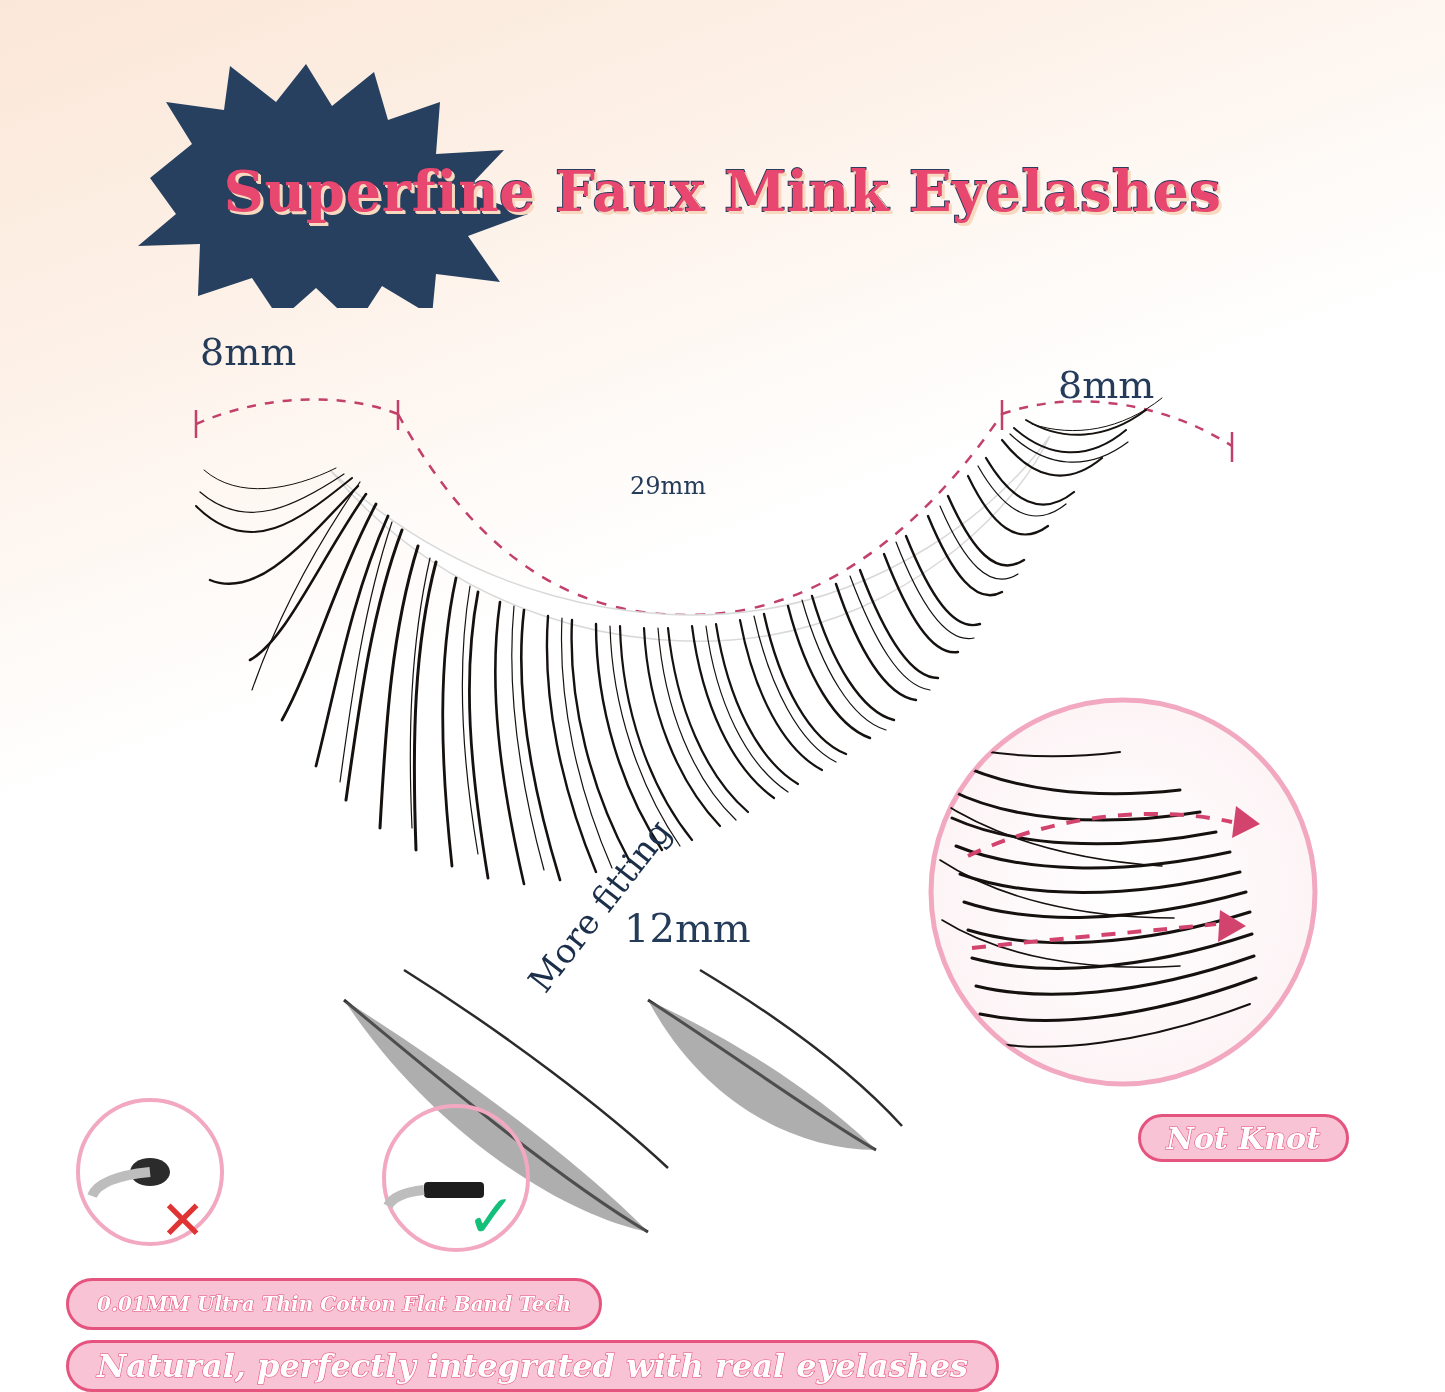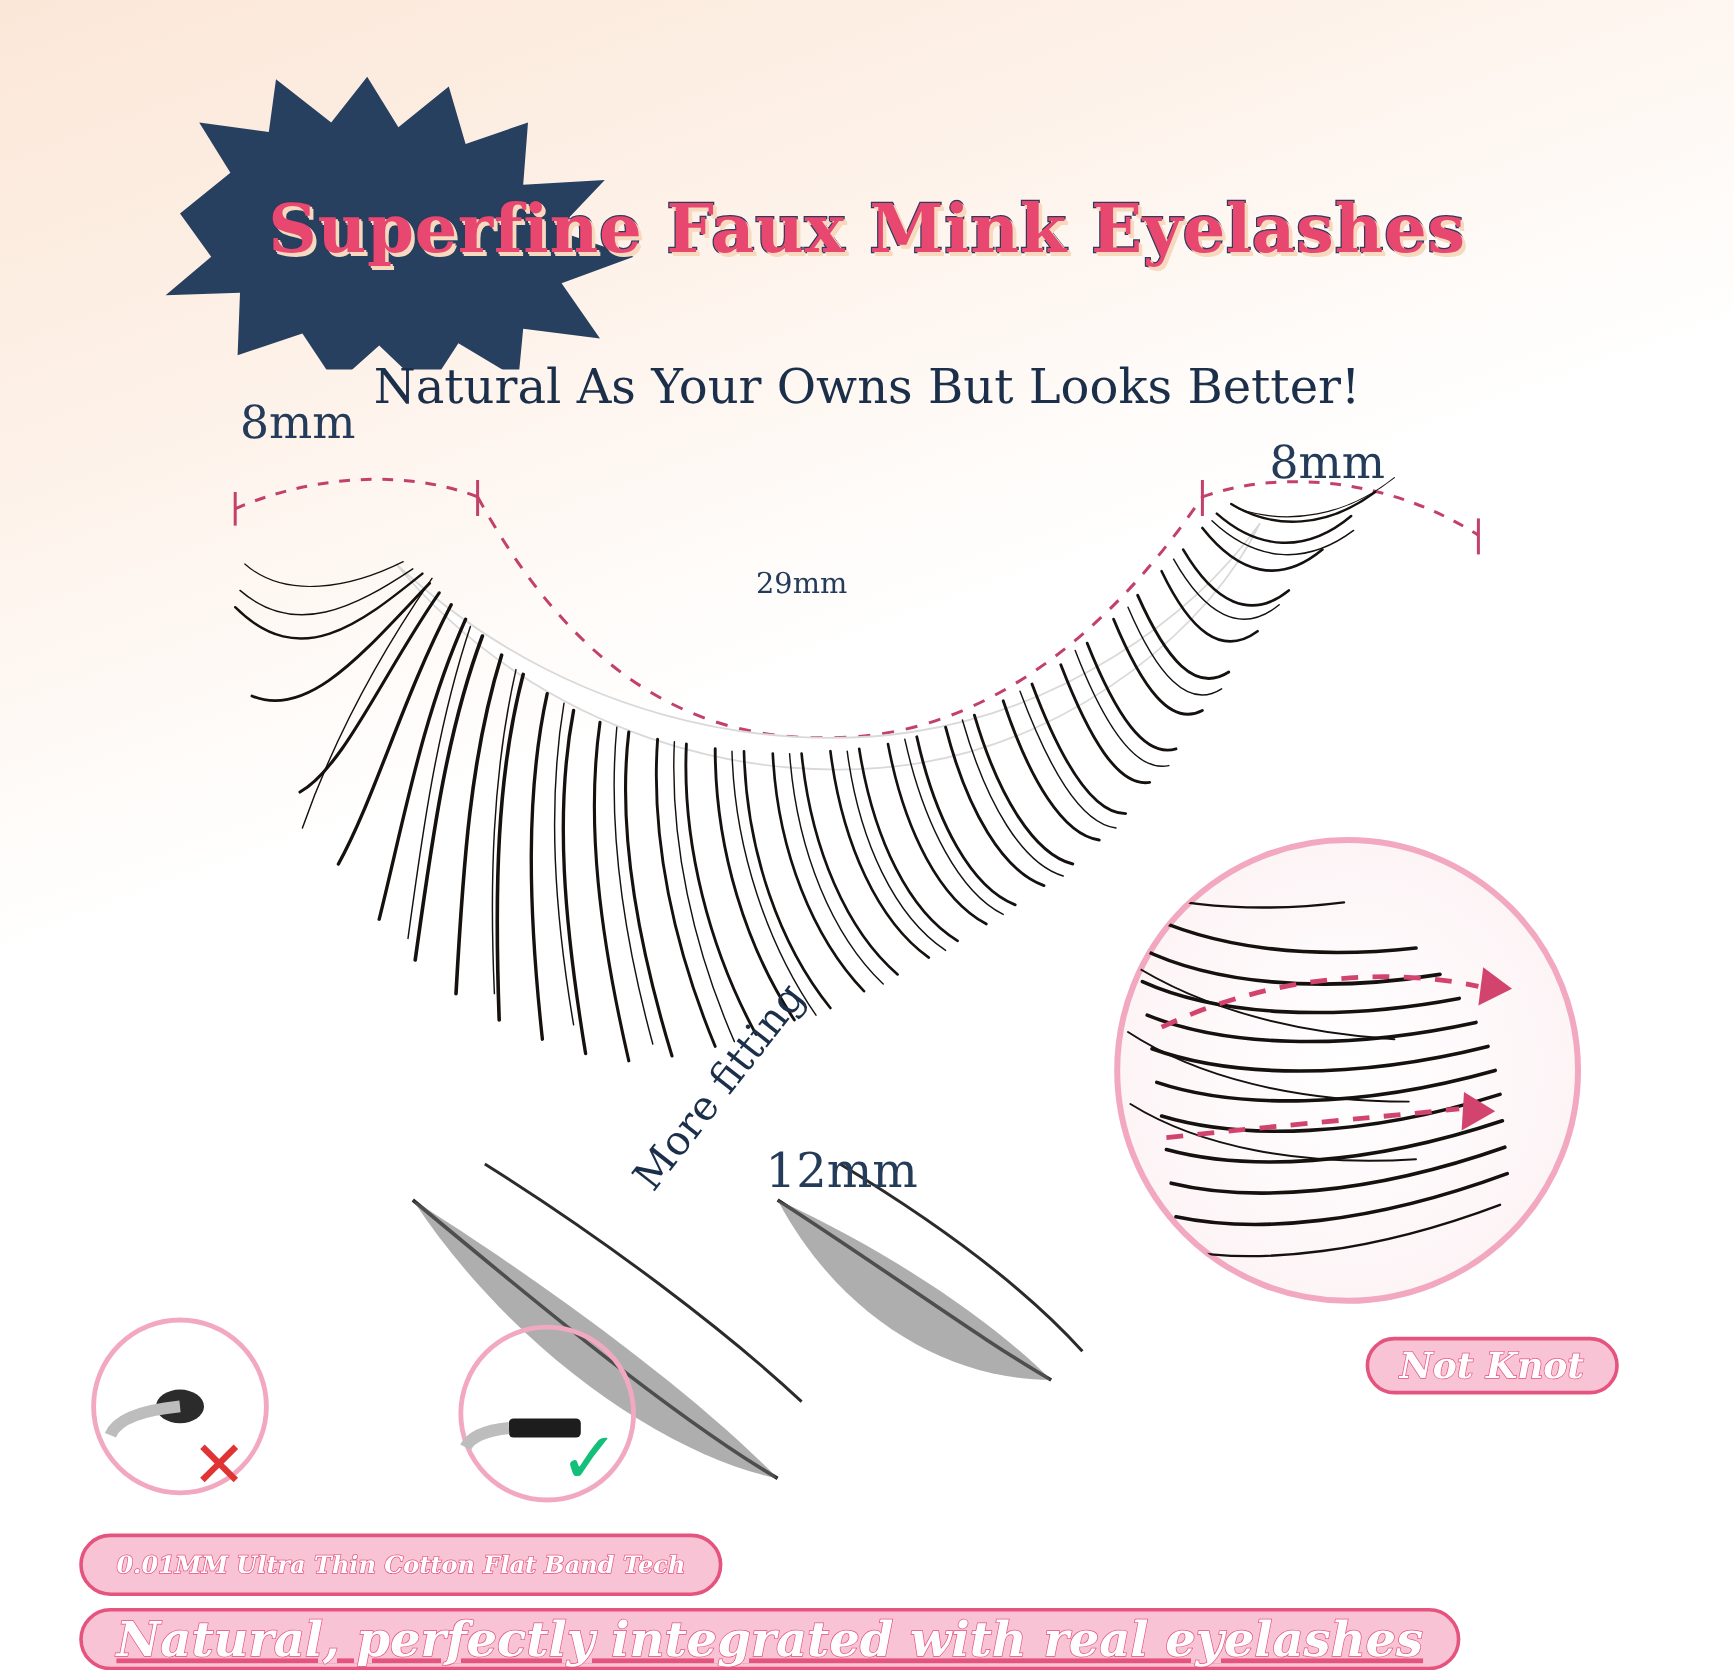--- a/index.html
+++ b/index.html
@@ -65,21 +65,21 @@
   .meas {
     position: absolute;
     font-family: "DejaVu Serif", serif;
     color: #243b59;
     font-size: 38px;
     white-space: nowrap;
   }
   .meas-8l { left: 200px; top: 330px; }
   .meas-8r { left: 1058px; top: 363px; }
   .meas-29 { left: 630px; top: 472px; font-size: 24px; }
-  .meas-12 { left: 638px; top: 905px; font-size: 40px; margin-top: 48px; }
+  .meas-12 { left: 624px; top: 905px; font-size: 40px; }
 
   .more-fitting {
     position: absolute;
     left: 520px;
     top: 975px;
     font-family: "DejaVu Serif", serif;
     font-size: 34px;
     color: #1b2f4a;
     transform: rotate(-52deg);
     transform-origin: left top;
@@ -104,21 +104,21 @@
     font-weight: bold;
     white-space: nowrap;
     -webkit-text-stroke: 1.2px #e5537f;
     paint-order: stroke fill;
     box-sizing: border-box;
   }
   .b1 { right: 96px; top: 1114px; height: 48px; padding: 12px 26px; font-size: 30px; }
   .b2 { right: 96px; top: 1172px; height: 48px; padding: 0 26px; font-size: 30px; }
   .b3 { right: 88px; top: 1230px; height: 48px; padding: 0 26px; font-size: 30px; }
   .b4 { left: 66px; top: 1278px; height: 52px; padding: 0 28px; font-size: 20px; }
-  .b5 { left: 66px; top: 1340px; height: 52px; padding: 0 28px; font-size: 40px; text-decoration: underline; }
+  .b5 { left: 66px; top: 1340px; height: 52px; padding: 0 28px; font-size: 32px; }
 
   .mark-x {
     position: absolute;
     left: 160px;
     top: 1194px;
     font-size: 54px;
     font-family: "DejaVu Sans", sans-serif;
     color: #e03434;
     font-weight: bold;
     line-height: 1;
@@ -139,21 +139,20 @@
 
 <div class="page">
 
   <div class="burst">
     <svg width="420" height="250" viewBox="0 0 420 250">
       <polygon points="30,120 72,86 46,44 104,52 110,8 156,44 186,6 212,48 254,14 268,62 320,44 316,96 384,92 344,134 408,156 348,178 380,224 316,216 312,258 262,228 236,268 196,230 160,262 132,220 78,238 80,186 18,188 56,156" fill="#27405f"></polygon>
     </svg>
   </div>
 
   <div class="title">Superfine Faux Mink Eyelashes</div>
-  <div class="subtitle">Natural As Your Owns But Looks Better!</div>
 
   <svg class="art" width="1445" height="1392">
     <defs>
       <radialGradient id="zoomFade" cx="50%" cy="50%" r="50%">
         <stop offset="0%" stop-color="#ffffff"></stop>
         <stop offset="100%" stop-color="#fdf4f6"></stop>
       </radialGradient>
       <clipPath id="zoomClip">
         <circle cx="1123" cy="892" r="192"></circle>
       </clipPath>

